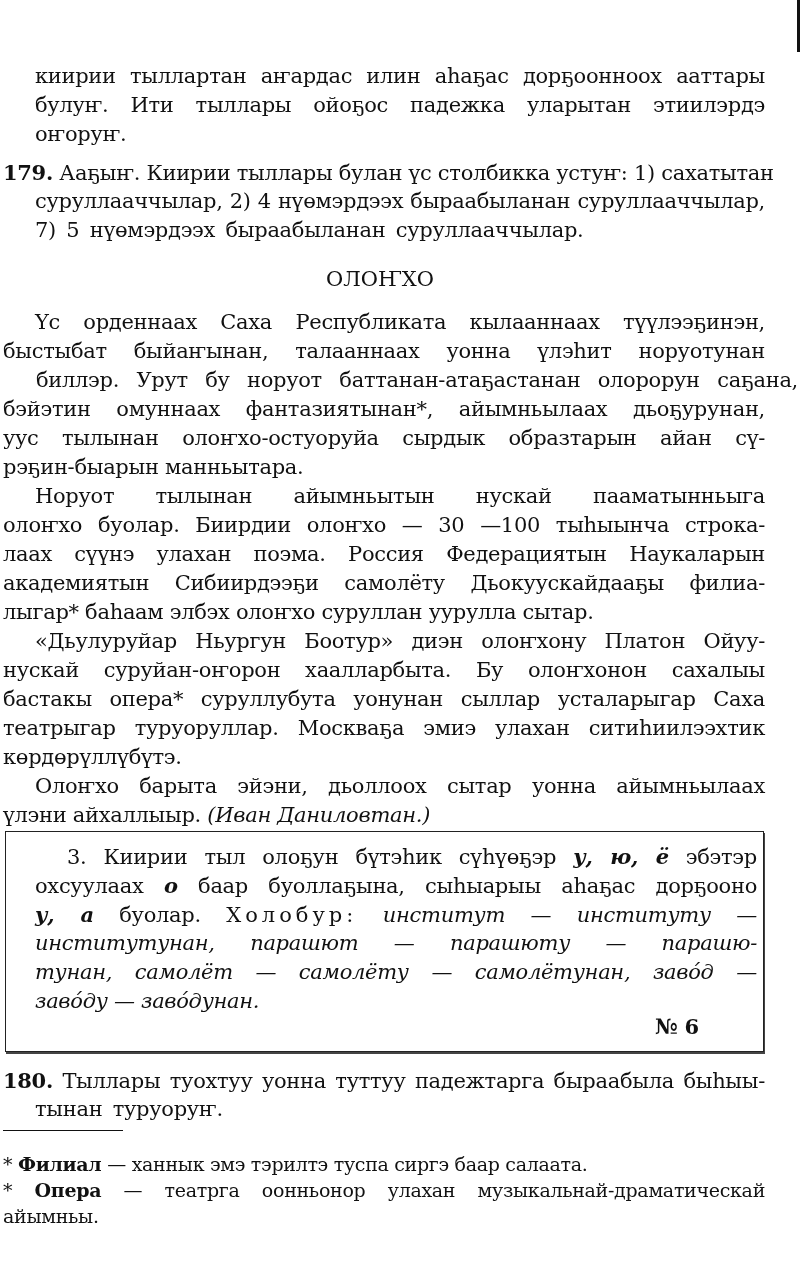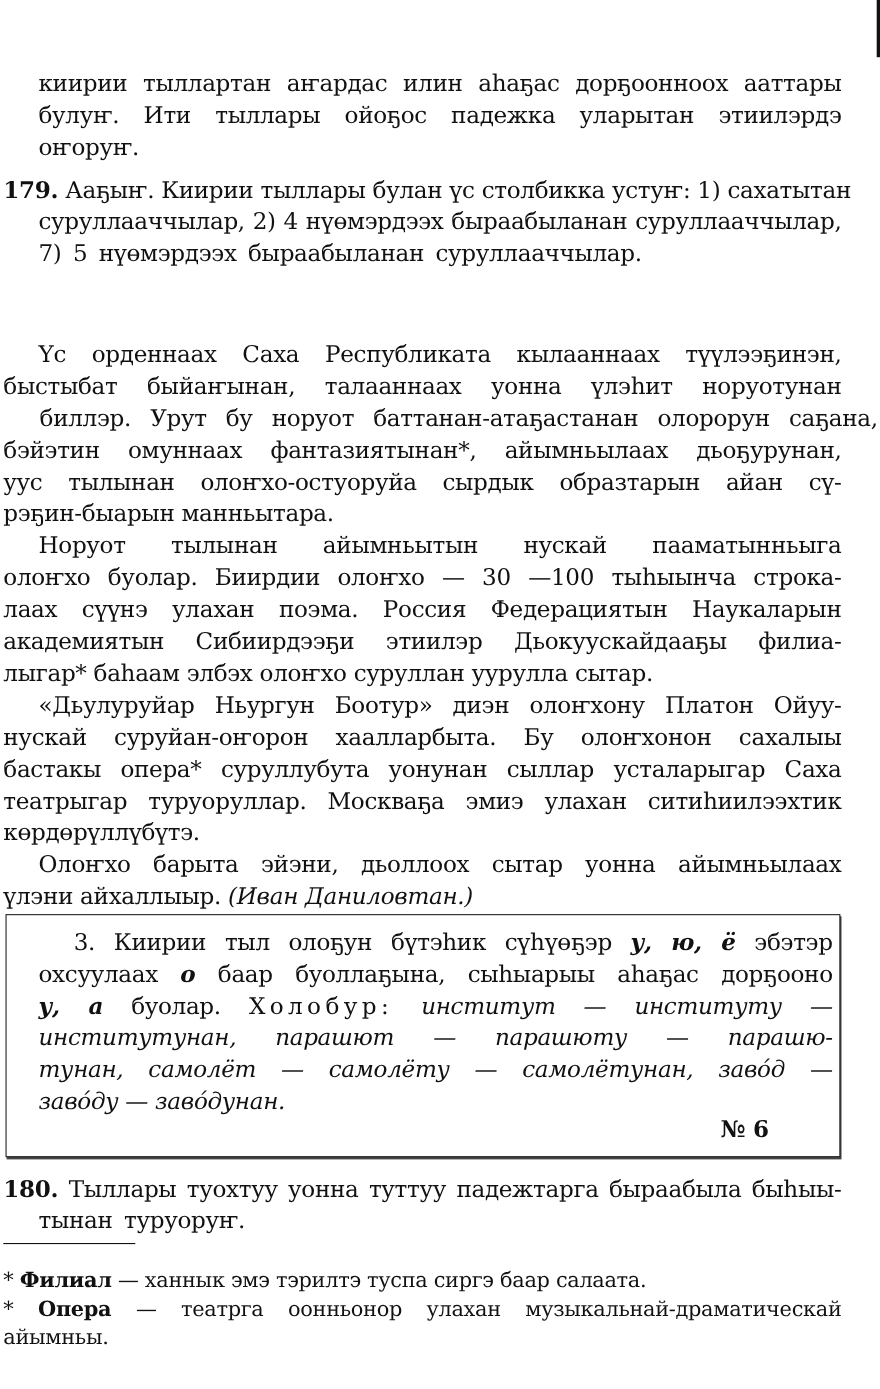--- a/index.html
+++ b/index.html
@@ -102,35 +102,36 @@
 
   <div>
     <div class="line justify" style="left:3px; top:158px; width:762px;">
       <span class="num">179.</span>
       <span>Ааҕыҥ. Киирии тыллары булан үс столбикка устуҥ: 1) сахатытан</span>
     </div>
     <div class="line justify" style="left:35px; top:187px; width:730px;">сурулла­аччылар, 2) 4 нүөмэрдээх быраабыланан сурулла­аччылар,</div>
     <div class="line" style="left:35px; top:216px; word-spacing:4px;">7) 5 нүөмэрдээх быраабыланан сурул­лааччылар.</div>
   </div>
 
+  <div class="heading">ОЛОҤХО</div>
 
   <div>
     <div class="line justify" style="left:35px; top:308px; width:730px;">Үс орденнаах Саха Республиката кылааннаах түүлээ­ҕинэн,</div>
     <div class="line justify" style="left:3px; top:337px; width:762px;">быстыбат быйаҥынан, талааннаах уонна үлэһит норуотунан</div>
     <div class="line justify" style="left:3px; top:366px; width:762px;margin-left:33px;">биллэр. Урут бу норуот баттанан-атаҕастанан олорорун саҕана,</div>
     <div class="line justify" style="left:3px; top:395px; width:762px;">бэйэтин омуннаах фантазиятынан*, айымньылаах дьоҕурунан,</div>
     <div class="line justify" style="left:3px; top:424px; width:762px;">уус тылынан олоҥхо-остуоруйа сырдык образтарын айан сү-</div>
     <div class="line" style="left:3px; top:453px;">рэҕин-быарын манньытара.</div>
   </div>
 
   <div>
     <div class="line justify" style="left:35px; top:482px; width:730px;">Норуот тылынан айымньытын нускай пааматынньыга</div>
     <div class="line justify" style="left:3px; top:511px; width:762px;">олоҥхо буолар. Биирдии олоҥхо — 30 —100 тыһыынча строка-</div>
     <div class="line justify" style="left:3px; top:540px; width:762px;">лаах сүүнэ улахан поэма. Россия Федерациятын Наукаларын</div>
-    <div class="line justify" style="left:3px; top:569px; width:762px;">академиятын Сибиирдээҕи этиилэр Дьокуускайдааҕы филиа-</div>
+    <div class="line justify" style="left:3px; top:569px; width:762px;">академиятын Сибиирдээҕи самолёту Дьокуускайдааҕы филиа-</div>
     <div class="line" style="left:3px; top:598px;">лыгар* баһаам элбэх олоҥхо суруллан уурулла сытар.</div>
   </div>
 
   <div>
     <div class="line justify" style="left:35px; top:627px; width:730px;">«Дьулуруйар Ньургун Боотур» диэн олоҥхону Платон Ойуу-</div>
     <div class="line justify" style="left:3px; top:656px; width:762px;">нускай суруйан-оҥорон хааллар­быта. Бу олоҥхонон сахалыы</div>
     <div class="line justify" style="left:3px; top:685px; width:762px;">бастакы опера* суруллубута уонунан сыллар усталарыгар Саха</div>
     <div class="line justify" style="left:3px; top:714px; width:762px;">театрыгар туруорул­лар. Москваҕа эмиэ улахан ситиһиилээхтик</div>
     <div class="line" style="left:3px; top:743px;">көрдөрүллүбүтэ.</div>
   </div>

